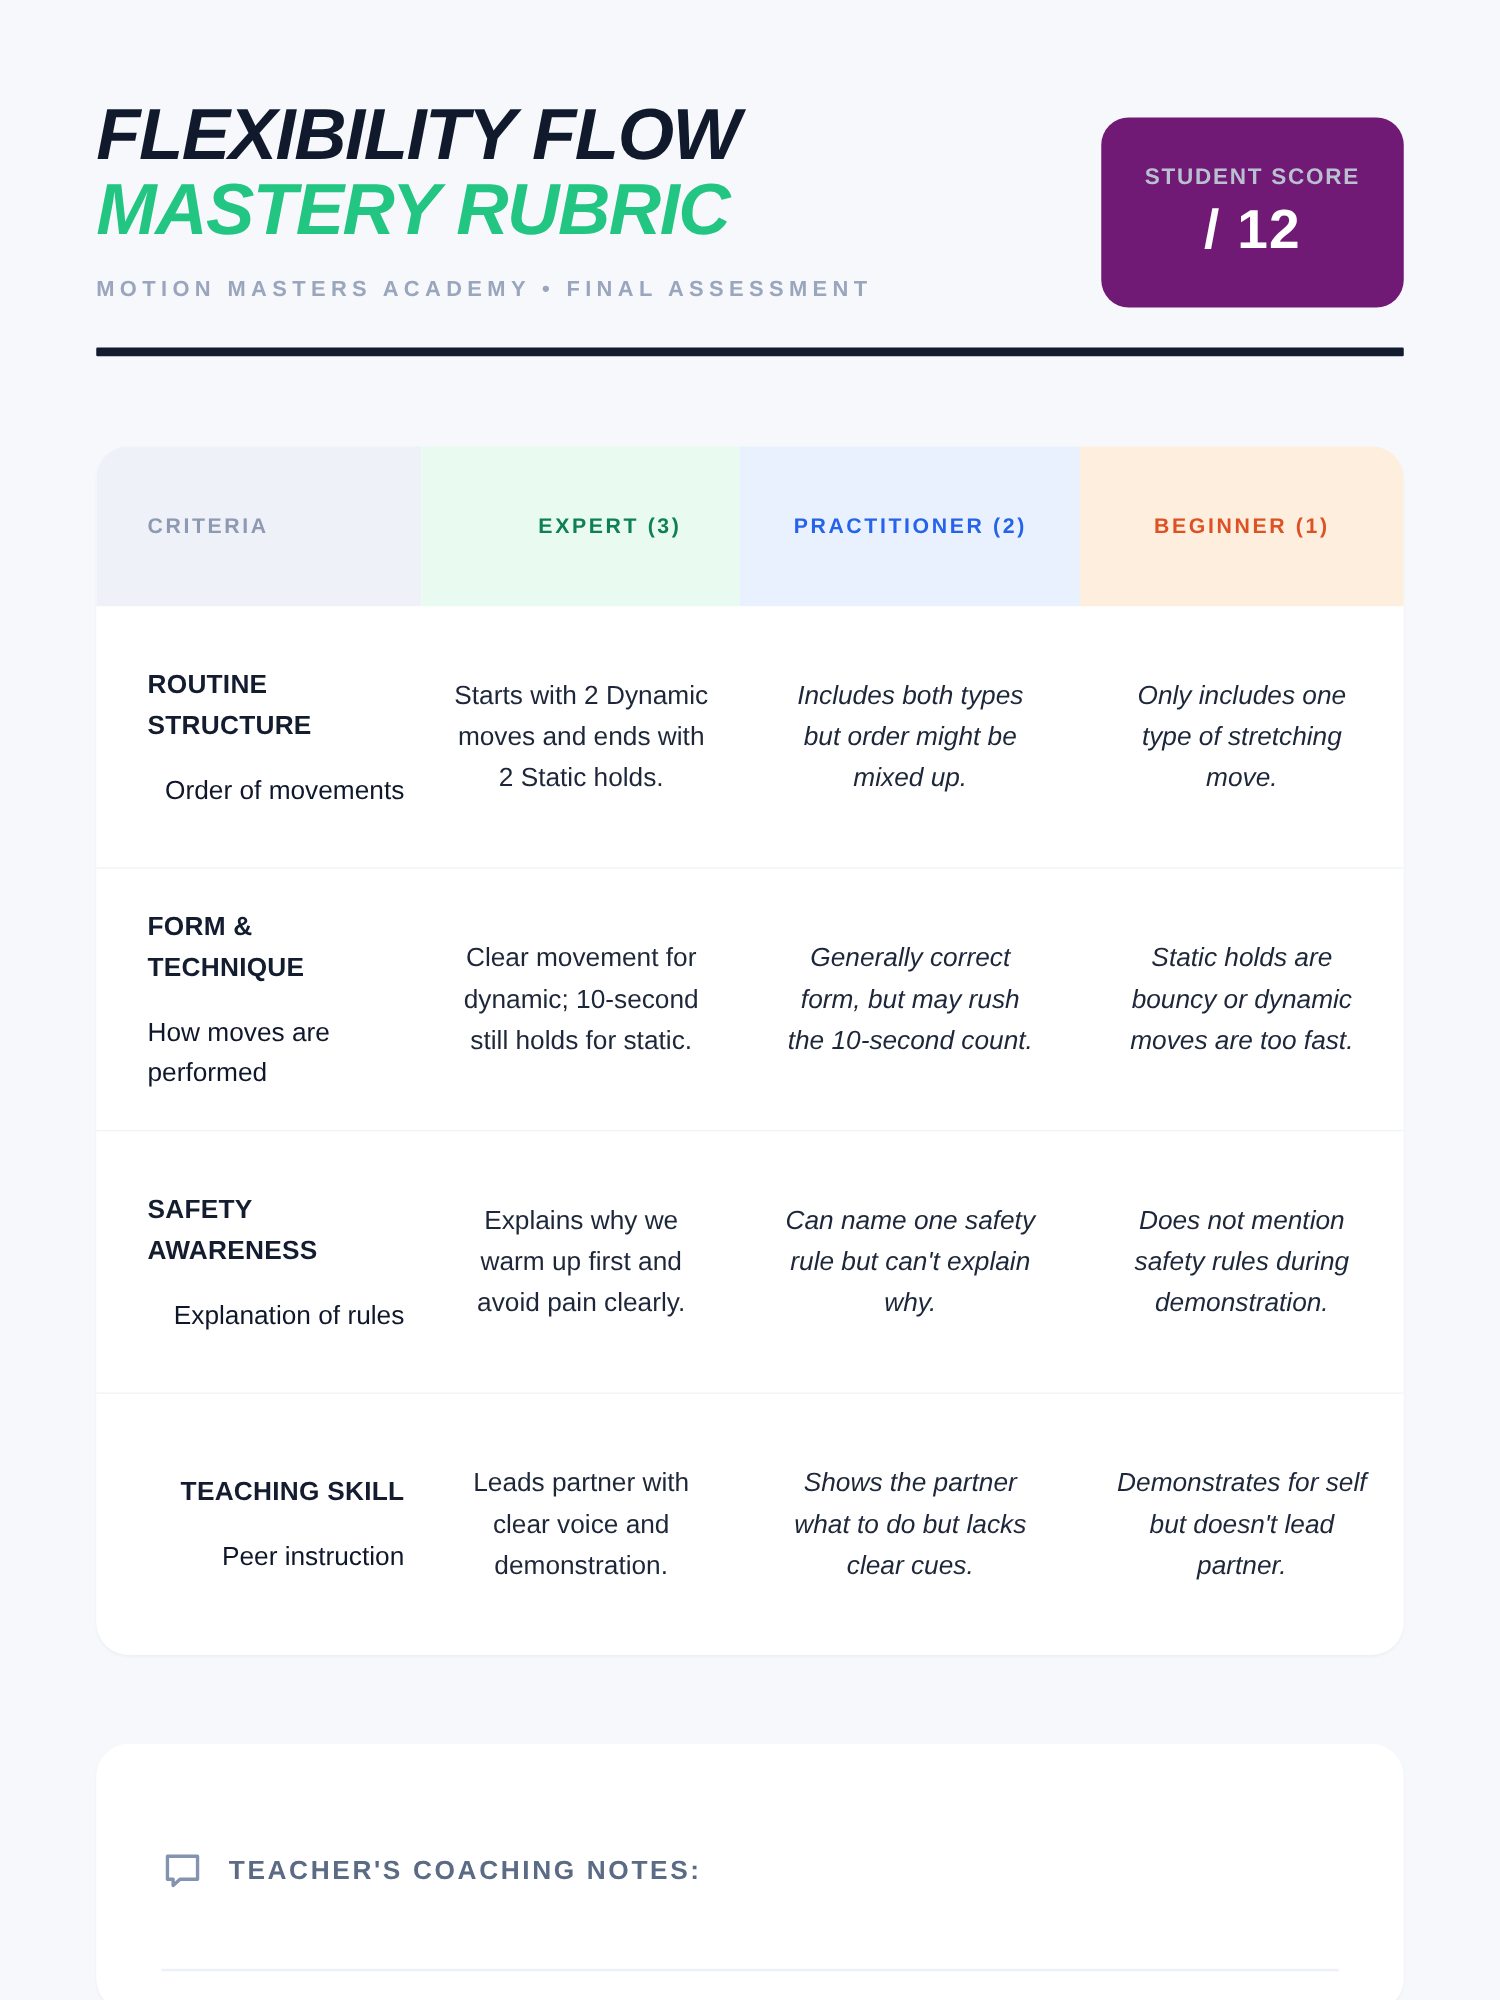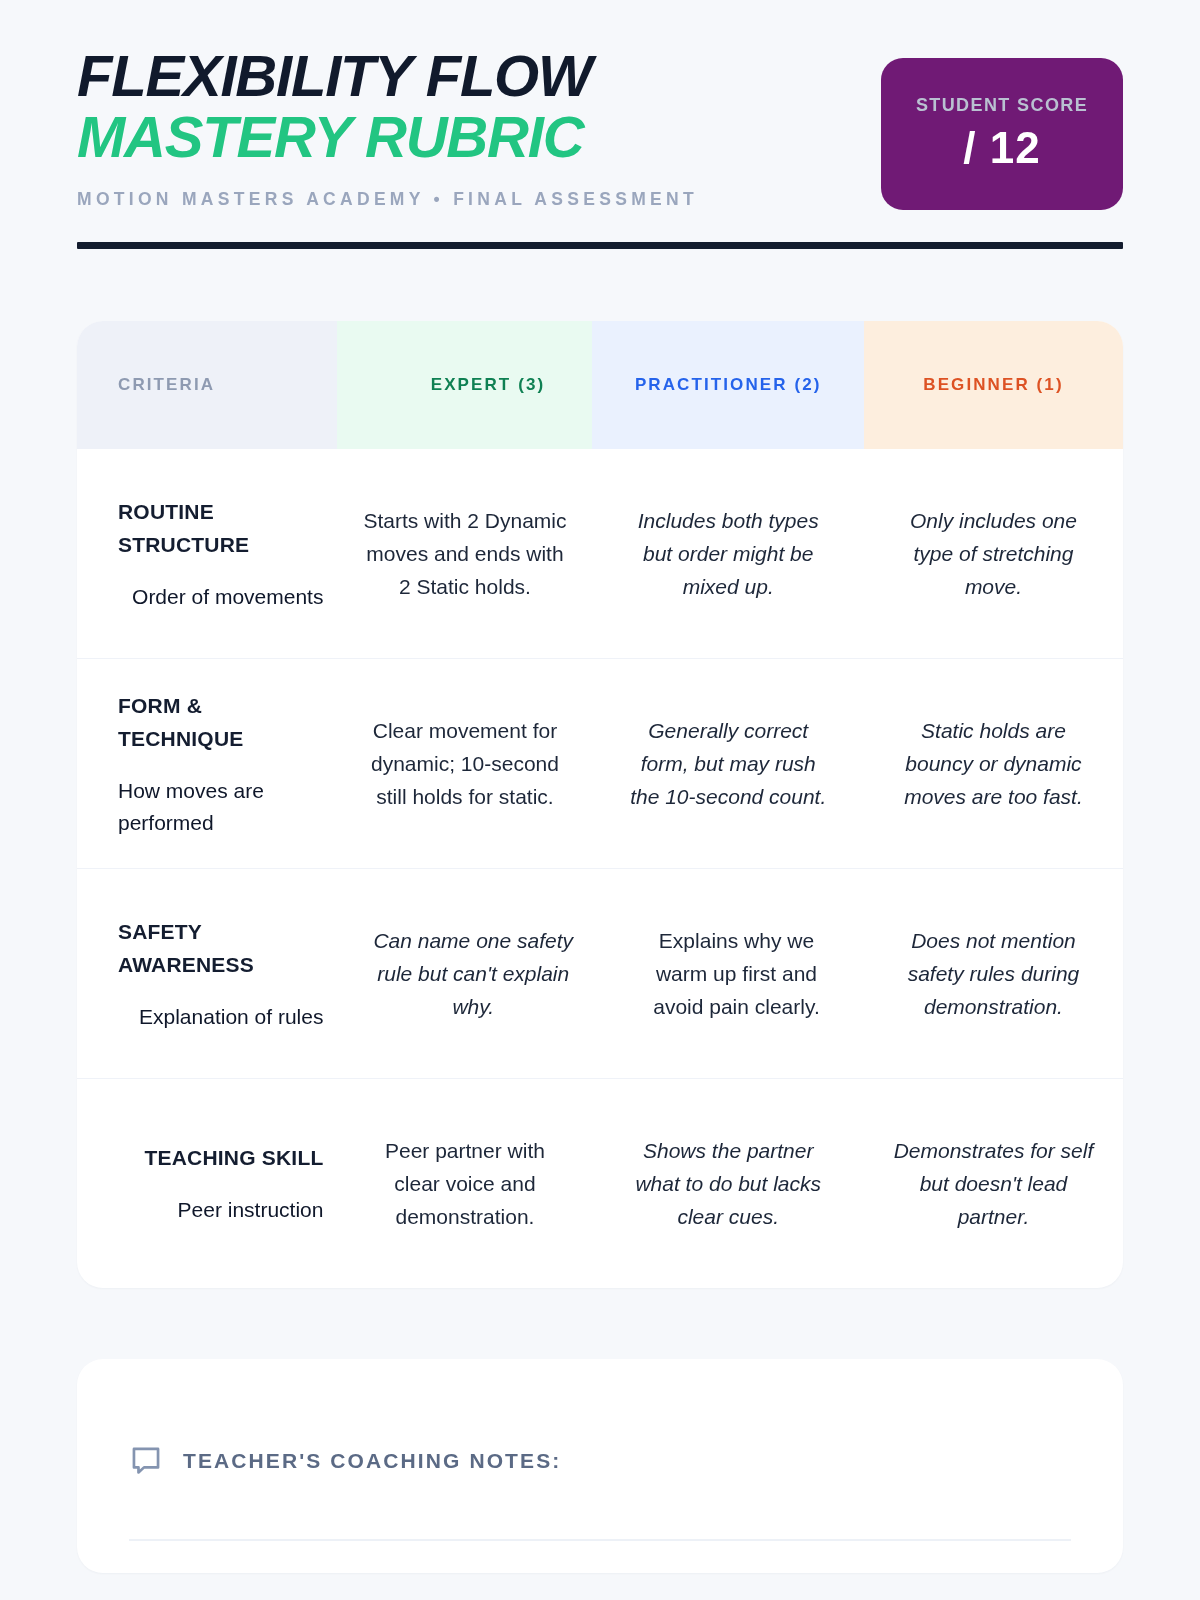--- a/index.html
+++ b/index.html
@@ -21,23 +21,23 @@
   .page {
     position: relative;
     width: 1200px;
     height: 1600px;
     padding: 0 77px;
   }
 
   
   .header {
     display: flex;
-    align-items: flex-end;
+    align-items: flex-start;
     justify-content: space-between;
-    padding-top: 38px;
+    padding-top: 74px;
   }
 
   .title-block { padding-top: 4px; }
 
   .title-line1,
   .title-line2 {
     font-family: "Liberation Sans", sans-serif;
     font-size: 58px;
     line-height: 1.04;
     font-weight: bold;
@@ -277,38 +277,38 @@
       <div class="cell col-beginner">
         <span class="desc italic">Static holds are bouncy or dynamic moves are too fast.</span>
       </div>
     </div>
 
     <div class="trow tbody-row">
       <div class="cell col-criteria">
         <span class="crit-name">SAFETY AWARENESS</span>
         <span class="crit-sub">Explanation of rules</span>
       </div>
+      <div class="cell col-expert">
+        <span class="desc">Explains why we warm up first and avoid pain clearly.</span>
+      </div>
       <div class="cell col-practitioner">
         <span class="desc italic">Can name one safety rule but can't explain why.</span>
-      </div>
-      <div class="cell col-expert">
-        <span class="desc">Explains why we warm up first and avoid pain clearly.</span>
       </div>
       <div class="cell col-beginner">
         <span class="desc italic">Does not mention safety rules during demonstration.</span>
       </div>
     </div>
 
     <div class="trow tbody-row">
       <div class="cell col-criteria">
         <span class="crit-name">TEACHING SKILL</span>
         <span class="crit-sub">Peer instruction</span>
       </div>
       <div class="cell col-expert">
-        <span class="desc">Peer partner with clear voice and demonstration.</span>
+        <span class="desc">Leads partner with clear voice and demonstration.</span>
       </div>
       <div class="cell col-practitioner">
         <span class="desc italic">Shows the partner what to do but lacks clear cues.</span>
       </div>
       <div class="cell col-beginner">
         <span class="desc italic">Demonstrates for self but doesn't lead partner.</span>
       </div>
     </div>
 
   </div>

